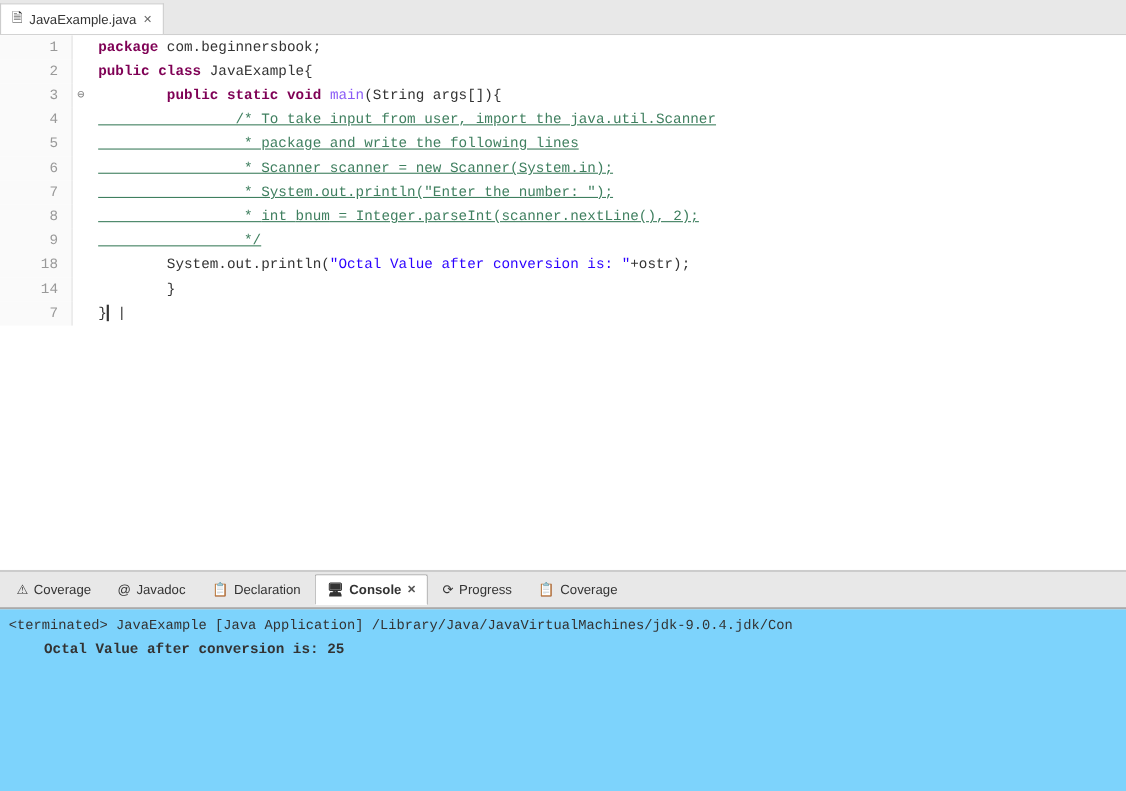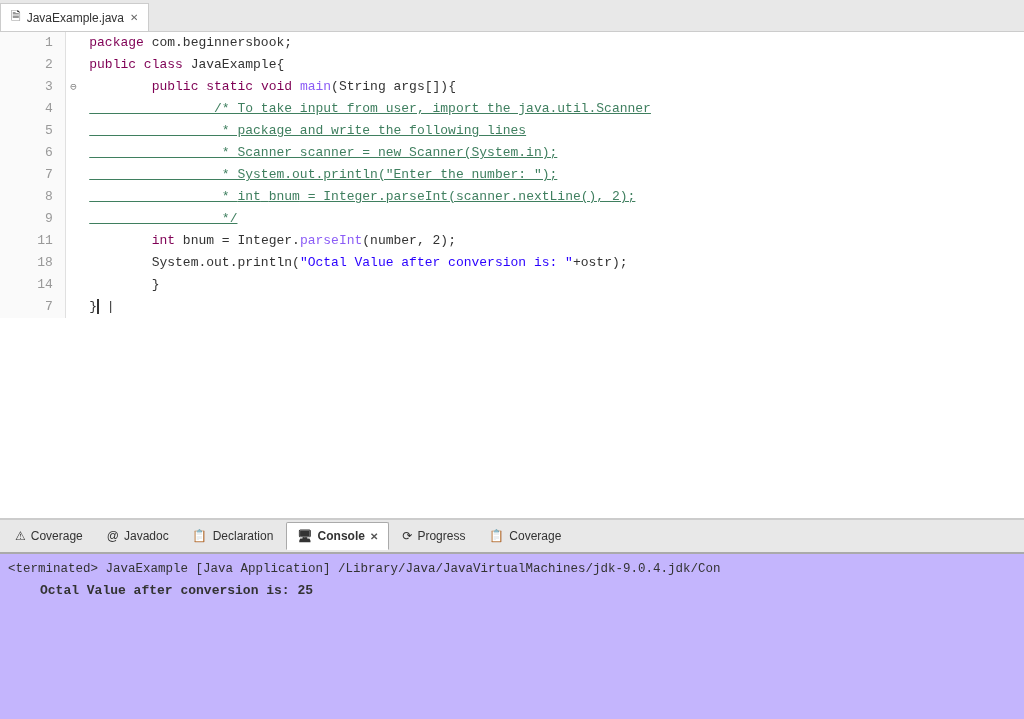--- a/index.html
+++ b/index.html
@@ -98,21 +98,21 @@
     .code-line {
       font-size: 13px;
       line-height: 22px;
       padding: 0 8px;
       white-space: pre;
       color: #333;
       vertical-align: top;
     }
 
     
-    .kw { color: #7f0055; font-weight: normal; }
+    .kw { color: #7f0055; font-weight: bold; }
     .comment { color: #3f7f5f; text-decoration: underline; }
     .string { color: #2a00ff; }
     .method { color: #8b5cf6; }
     .underline { text-decoration: underline; }
     .cursor { border-left: 2px solid #333; }
 
     
     .bottom-panel {
       height: 199px;
       background: #ffffff;
@@ -158,21 +158,21 @@
 
     .tab-close-x {
       font-size: 10px;
       color: #555;
     }
 
     
     .console-content {
       flex: 1;
       padding: 4px 8px;
-      background: #c4b5fd;
+      background: #7dd3fc;
       font-family: 'Courier New', Courier, monospace;
       font-size: 13px;
     }
 
     .console-line1 {
       color: #333;
       font-size: 12.5px;
       line-height: 22px;
     }
 
@@ -239,25 +239,20 @@
             <td class="line-number">8</td>
             <td class="line-fold"></td>
             <td class="code-line"><span class="comment">                 * </span><span class="comment underline">int</span><span class="comment"> </span><span class="comment underline">bnum</span><span class="comment"> = Integer.parseInt(scanner.nextLine(), 2);</span></td>
           </tr>
           <tr>
             <td class="line-number">9</td>
             <td class="line-fold"></td>
             <td class="code-line"><span class="comment">                 */</span></td>
           </tr>
           <tr>
-            <td class="line-number">11</td>
-            <td class="line-fold"></td>
-            <td class="code-line"><span>        </span><span class="kw">int</span><span> bnum = Integer.</span><span class="method">parseInt</span><span>(number, 2);</span></td>
-          </tr>
-          <tr>
             <td class="line-number">18</td>
             <td class="line-fold"></td>
             <td class="code-line"><span>        System.out.println(</span><span class="string">"Octal Value after conversion is: "</span><span>+ostr);</span></td>
           </tr>
           <tr>
             <td class="line-number">14</td>
             <td class="line-fold"></td>
             <td class="code-line"><span>        }</span></td>
           </tr>
           <tr>

